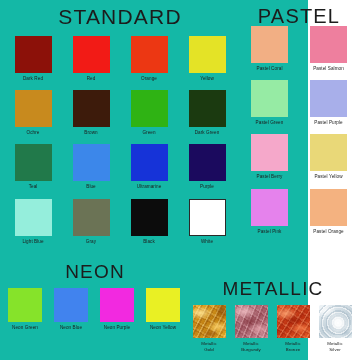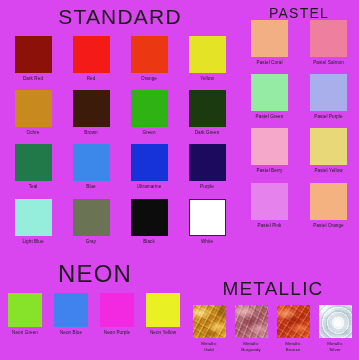--- a/index.html
+++ b/index.html
@@ -9,24 +9,24 @@
   }
   body {
     width: 360px;
     height: 360px;
     overflow: hidden;
     font-family: "Liberation Sans", sans-serif;
     color: #1a1a1a;
     position: relative;
   }
   .sheet {
-    width: 359px;
+    width: 308px;
     height: 360px;
     position: relative;
-    background: #d946ef;
+    background: #14b8a6;
   }
 
   
   .section-title {
     font-family: "Liberation Sans", sans-serif;
     font-weight: 300;
     letter-spacing: 1.2px;
     color: #1c1c1c;
     text-align: center;
     line-height: 1;
@@ -74,35 +74,35 @@
   }
   #standard-grid .swatch { width: 37px; height: 37px; }
 
   
   #pastel-section {
     position: absolute;
     left: 240px;
     top: 6px;
     width: 118px;
   }
-  #pastel-section .section-title { font-size: 14px; }
+  #pastel-section .section-title { font-size: 20px; }
   #pastel-grid {
     grid-template-columns: repeat(2, 59px);
     row-gap: 8px;
   }
   #pastel-grid .swatch { width: 37px; height: 37px; }
 
   
   #neon-section {
     position: absolute;
     left: 2px;
     top: 262px;
     width: 186px;
   }
-  #neon-section .section-title { font-size: 24px; margin-bottom: 7px; }
+  #neon-section .section-title { font-size: 19px; margin-bottom: 7px; }
   #neon-grid {
     grid-template-columns: repeat(4, 46px);
   }
   #neon-grid .swatch { width: 34px; height: 34px; }
 
   
   #metallic-section {
     position: absolute;
     left: 188px;
     top: 279px;

